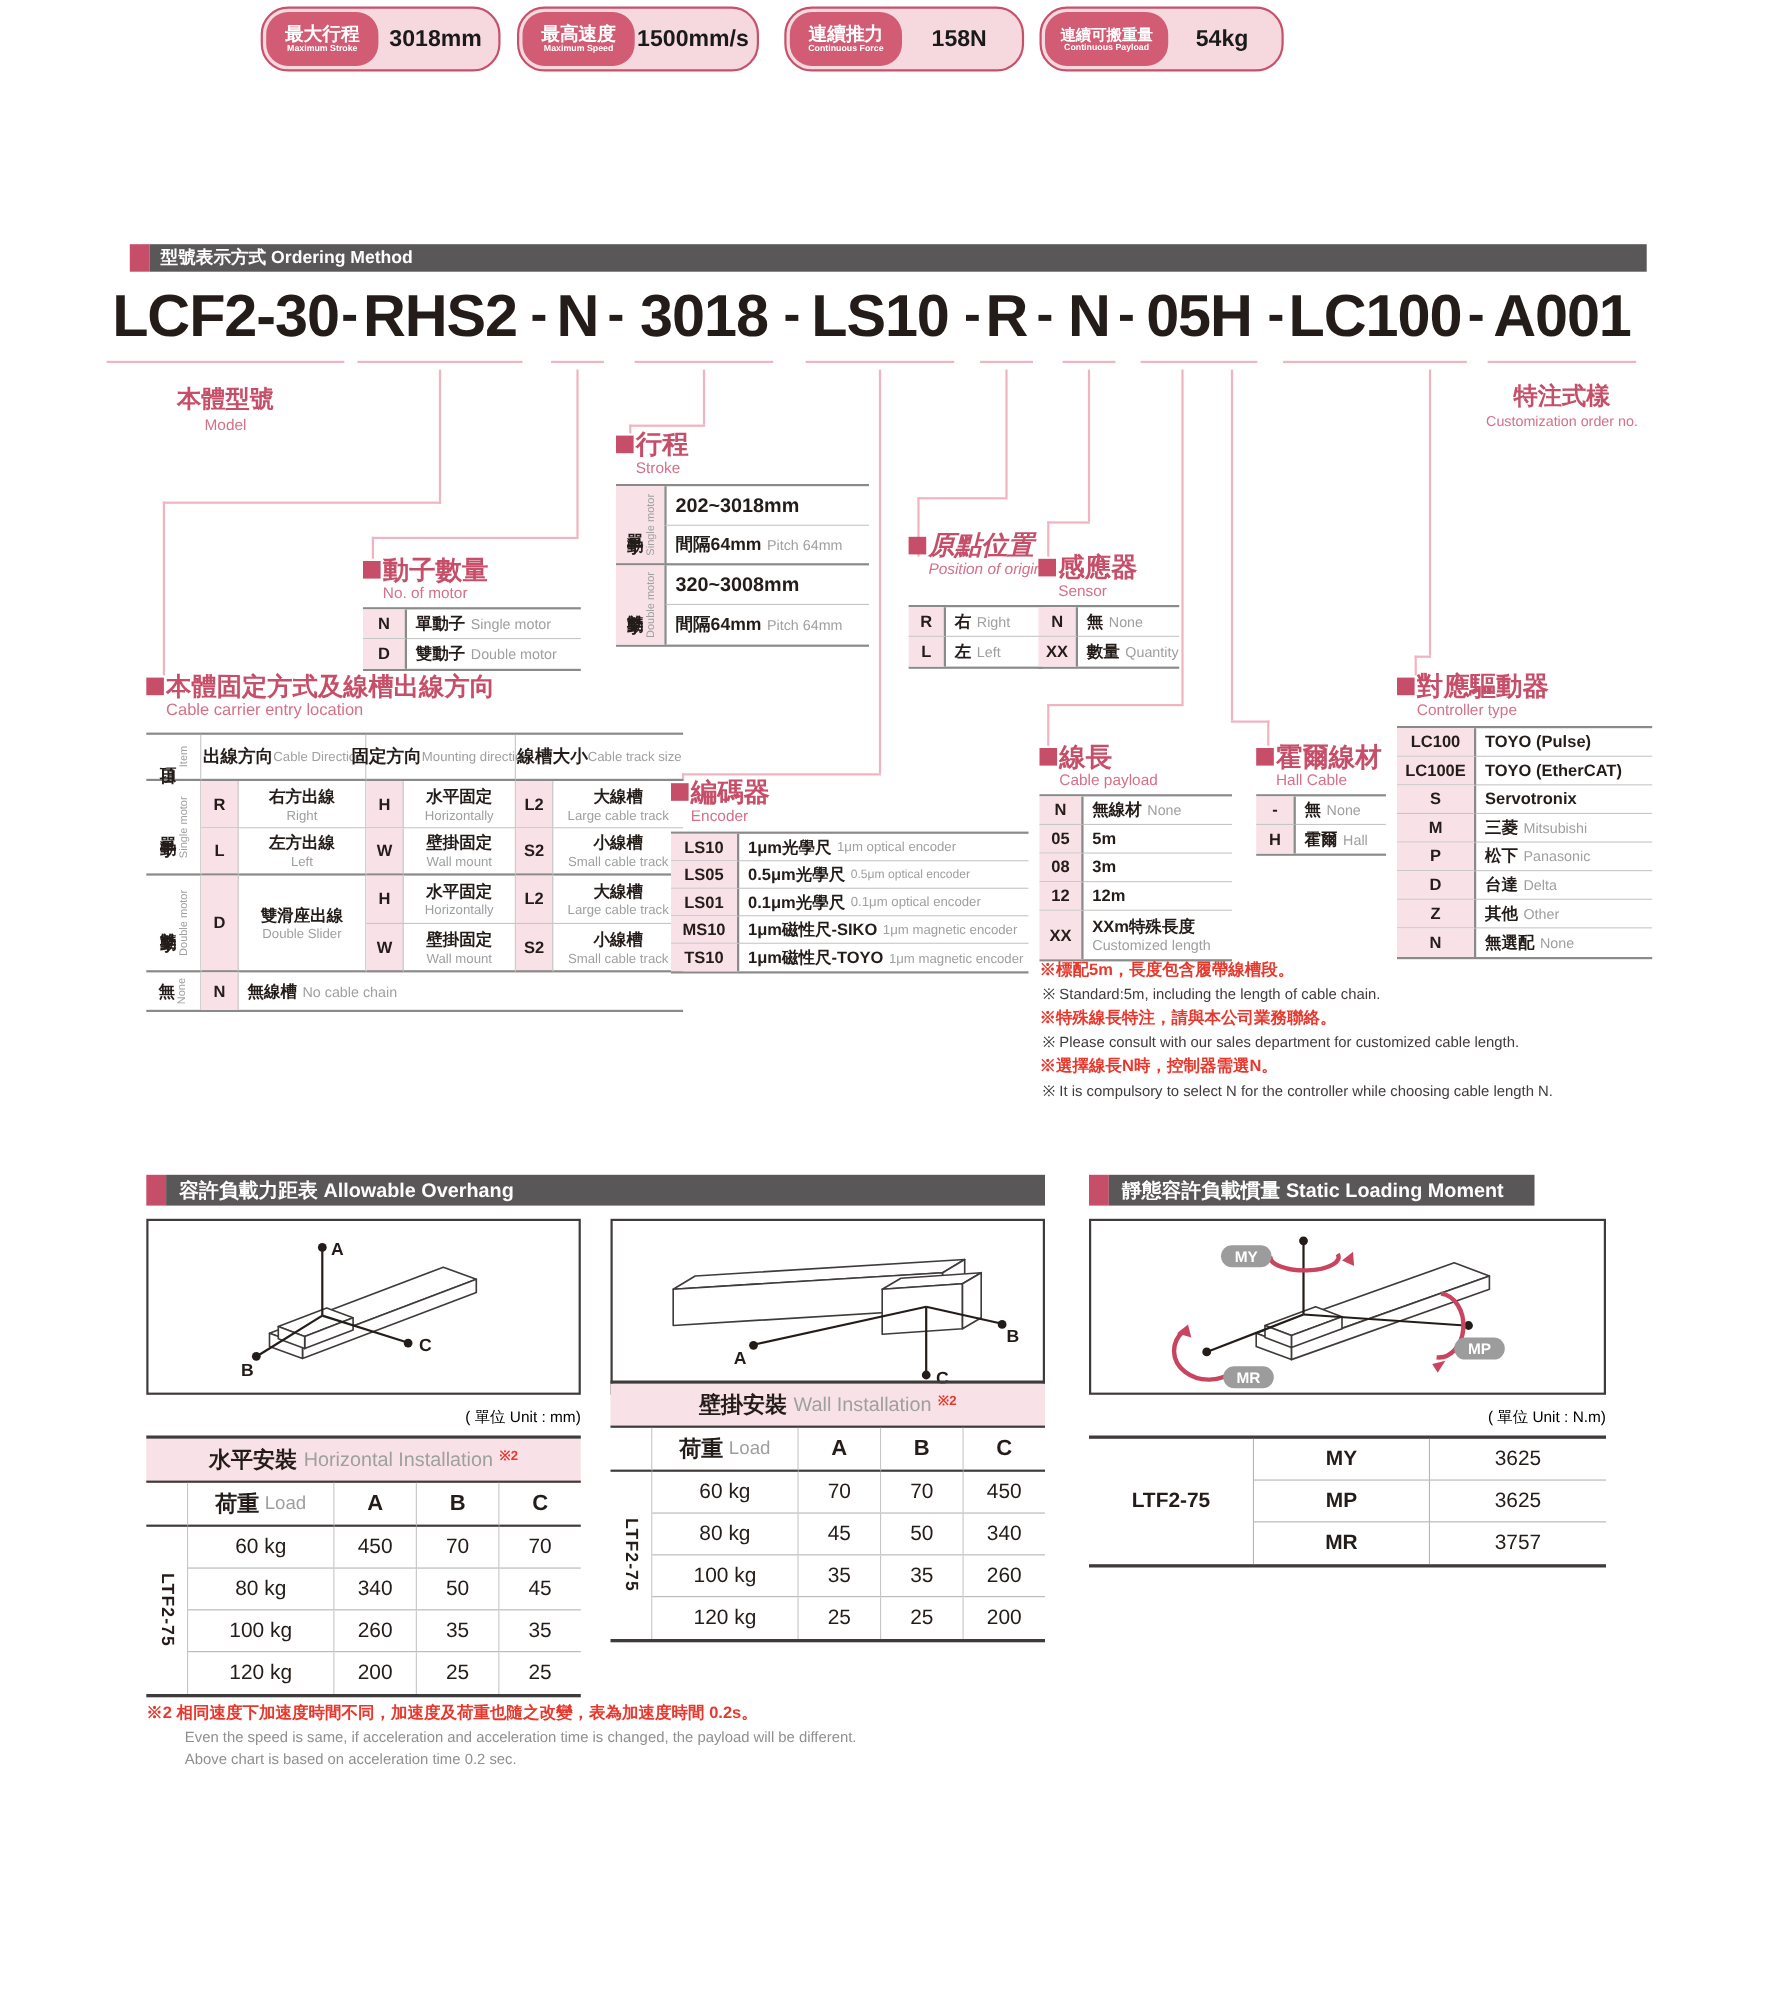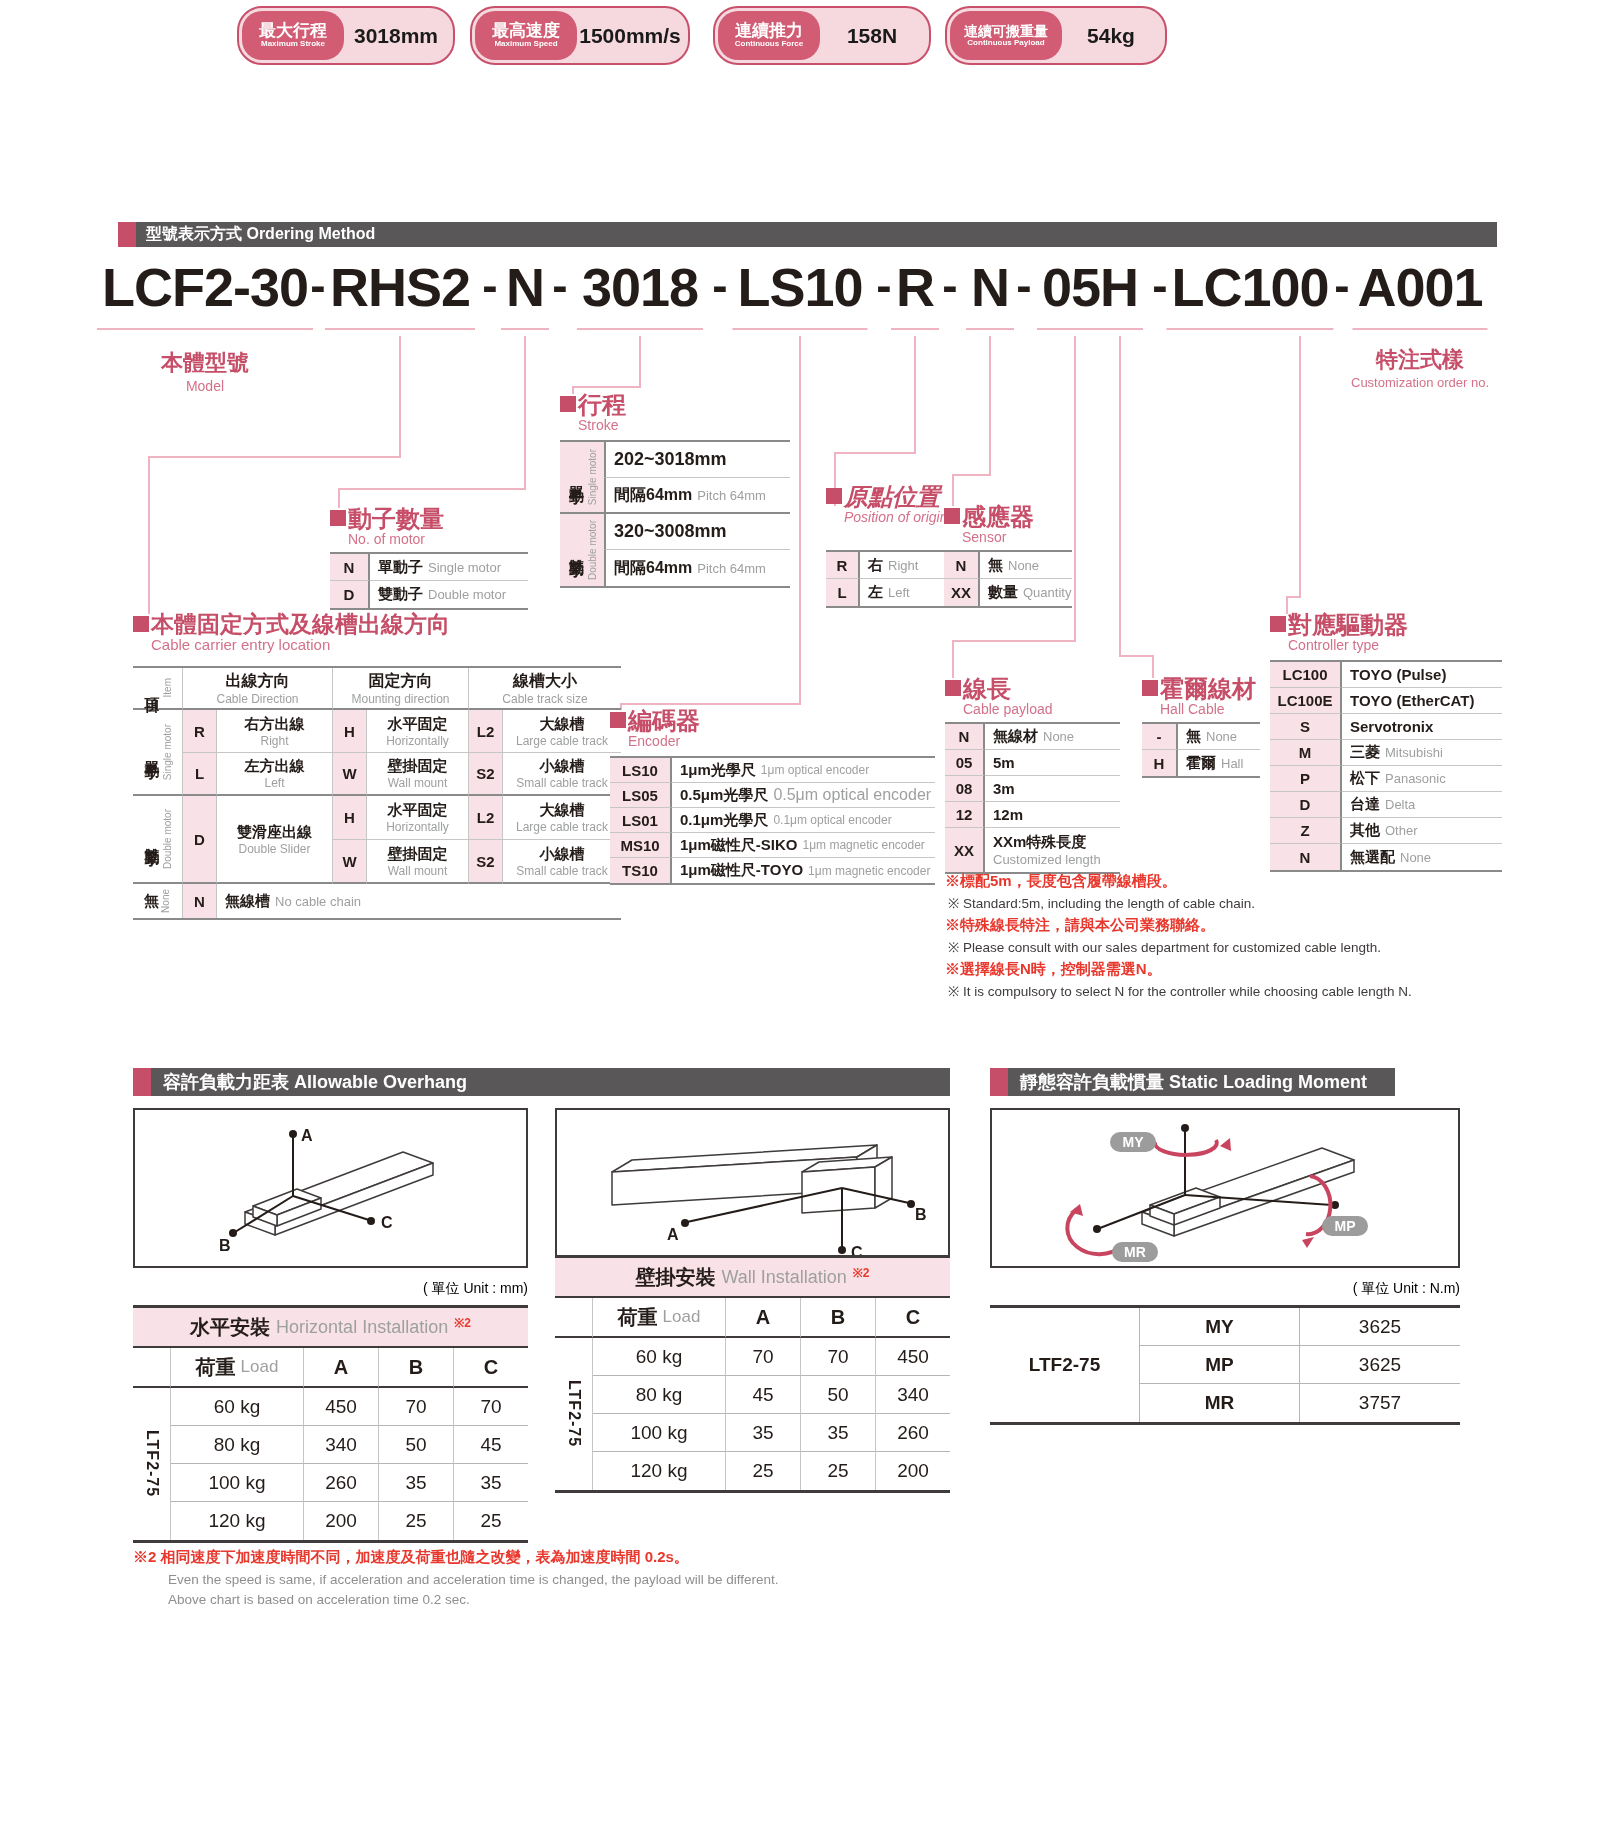--- a/index.html
+++ b/index.html
@@ -32,21 +32,21 @@
   .tbl{position:absolute;display:grid;border-top:2px solid #8a8a8a;border-bottom:2px solid #8a8a8a;box-sizing:border-box;}
   .tbl>div{box-sizing:border-box;display:flex;align-items:center;border-bottom:1px solid #c6c6c6;}
   .tbl>div.nb{border-bottom:none;}
   .c-code{background:#f8e2e7;justify-content:center;font-weight:bold;font-size:15px;border-right:2px solid #8a8a8a;color:#241c19;}
   .c-desc{padding-left:8px;gap:5px;}
   .zh{font-weight:bold;font-size:15px;color:#241c19;white-space:nowrap;}
   .en{color:#9e9f9f;font-size:13px;white-space:nowrap;}
   .vcell{flex-direction:row;justify-content:center;gap:1px;}
   .vzh{writing-mode:vertical-rl;text-orientation:upright;font-weight:bold;font-size:15px;letter-spacing:2px;color:#241c19;}
   .ven{writing-mode:vertical-rl;transform:rotate(180deg);font-size:10px;color:#9e9f9f;}
-  .hcell{flex-direction:column;justify-content:center;border-bottom:2px solid #8a8a8a !important;}
+  .hcell{flex-direction:row;justify-content:center;border-bottom:2px solid #8a8a8a !important;}
   .hzh{font-weight:bold;font-size:16px;color:#241c19;white-space:nowrap;}
   .hen{color:#9e9f9f;font-size:12px;white-space:nowrap;}
   .vr{border-right:1px solid #c6c6c6;}
   .gb{border-bottom:2px solid #8a8a8a !important;}
   
   .note-red{position:absolute;color:#e8382d;font-weight:bold;font-size:15px;white-space:nowrap;}
   .note-dark{position:absolute;color:#3f3b3a;font-size:13.5px;white-space:nowrap;}
   .note-gray{position:absolute;color:#8f8f8f;font-size:13.5px;white-space:nowrap;}
   
   .dbox{position:absolute;border:2px solid #3f3b3a;background:#fff;box-sizing:border-box;}
@@ -357,21 +357,21 @@
   </div>
   <div class="tbl" style="left:610px;top:756px;grid-template-columns:62px 263px;grid-template-rows:25px 25px 25px 25px 25px;">
     <div class="c-code">LS10</div>
     <div class="c-desc">
         <span class="zh">1μm光學尺</span>
         <span class="en" style="font-size:12px;">1μm optical encoder</span>
       </div>
     <div class="c-code">LS05</div>
     <div class="c-desc">
         <span class="zh">0.5μm光學尺</span>
-        <span class="en" style="font-size:16px;">0.5μm optical encoder</span>
+        <span class="en" style="font-size:11px;">0.5μm optical encoder</span>
       </div>
     <div class="c-code">LS01</div>
     <div class="c-desc">
         <span class="zh">0.1μm光學尺</span>
         <span class="en" style="font-size:12px;">0.1μm optical encoder</span>
       </div>
     <div class="c-code">MS10</div>
     <div class="c-desc">
         <span class="zh">1μm磁性尺-SIKO</span>
         <span class="en" style="font-size:12px;">1μm magnetic encoder</span>

